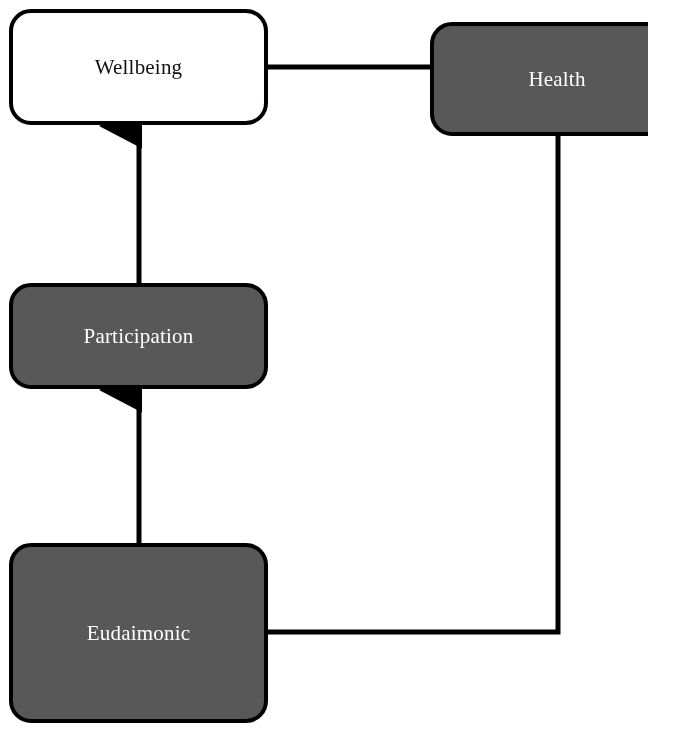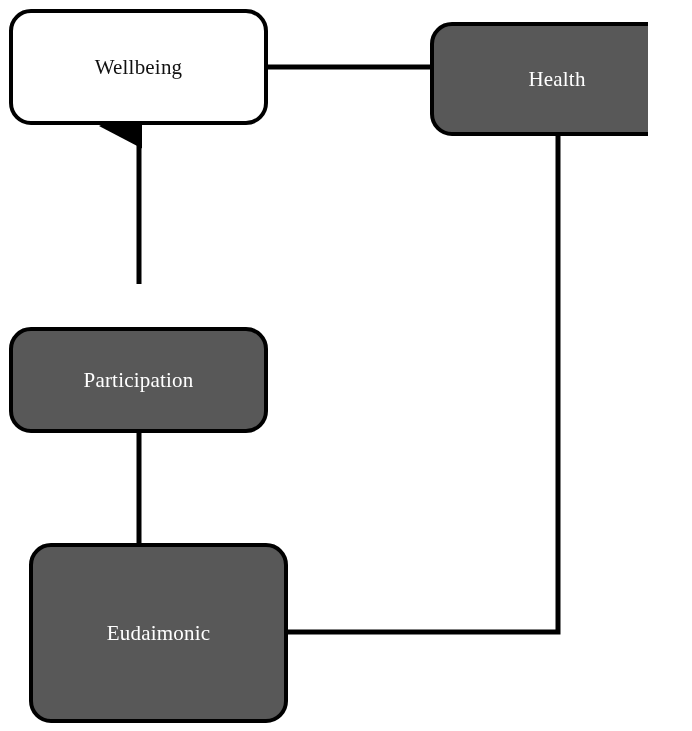--- a/index.html
+++ b/index.html
@@ -64,28 +64,26 @@
     top: 10px;
     width: 254px;
     height: 114px;
     margin-top: 12px;
   }
   #node-participation {
     left: 9px;
     top: 283px;
     width: 259px;
     height: 106px;
-    margin-top: 44px;
   }
   #node-eudaimonic {
     left: 9px;
     top: 543px;
     width: 259px;
     height: 180px;
-    margin-left: 20px;
   }
 </style>
 </head>
 <body>
 
 <div id="diagram-canvas">
 
   <svg id="connector-layer" viewBox="0 0 692 731" width="692" height="731" xmlns="http://www.w3.org/2000/svg">
     <defs>
       <marker id="arrowhead-up" markerWidth="9" markerHeight="9" refX="4.5" refY="8.4" orient="auto" markerUnits="strokeWidth">

